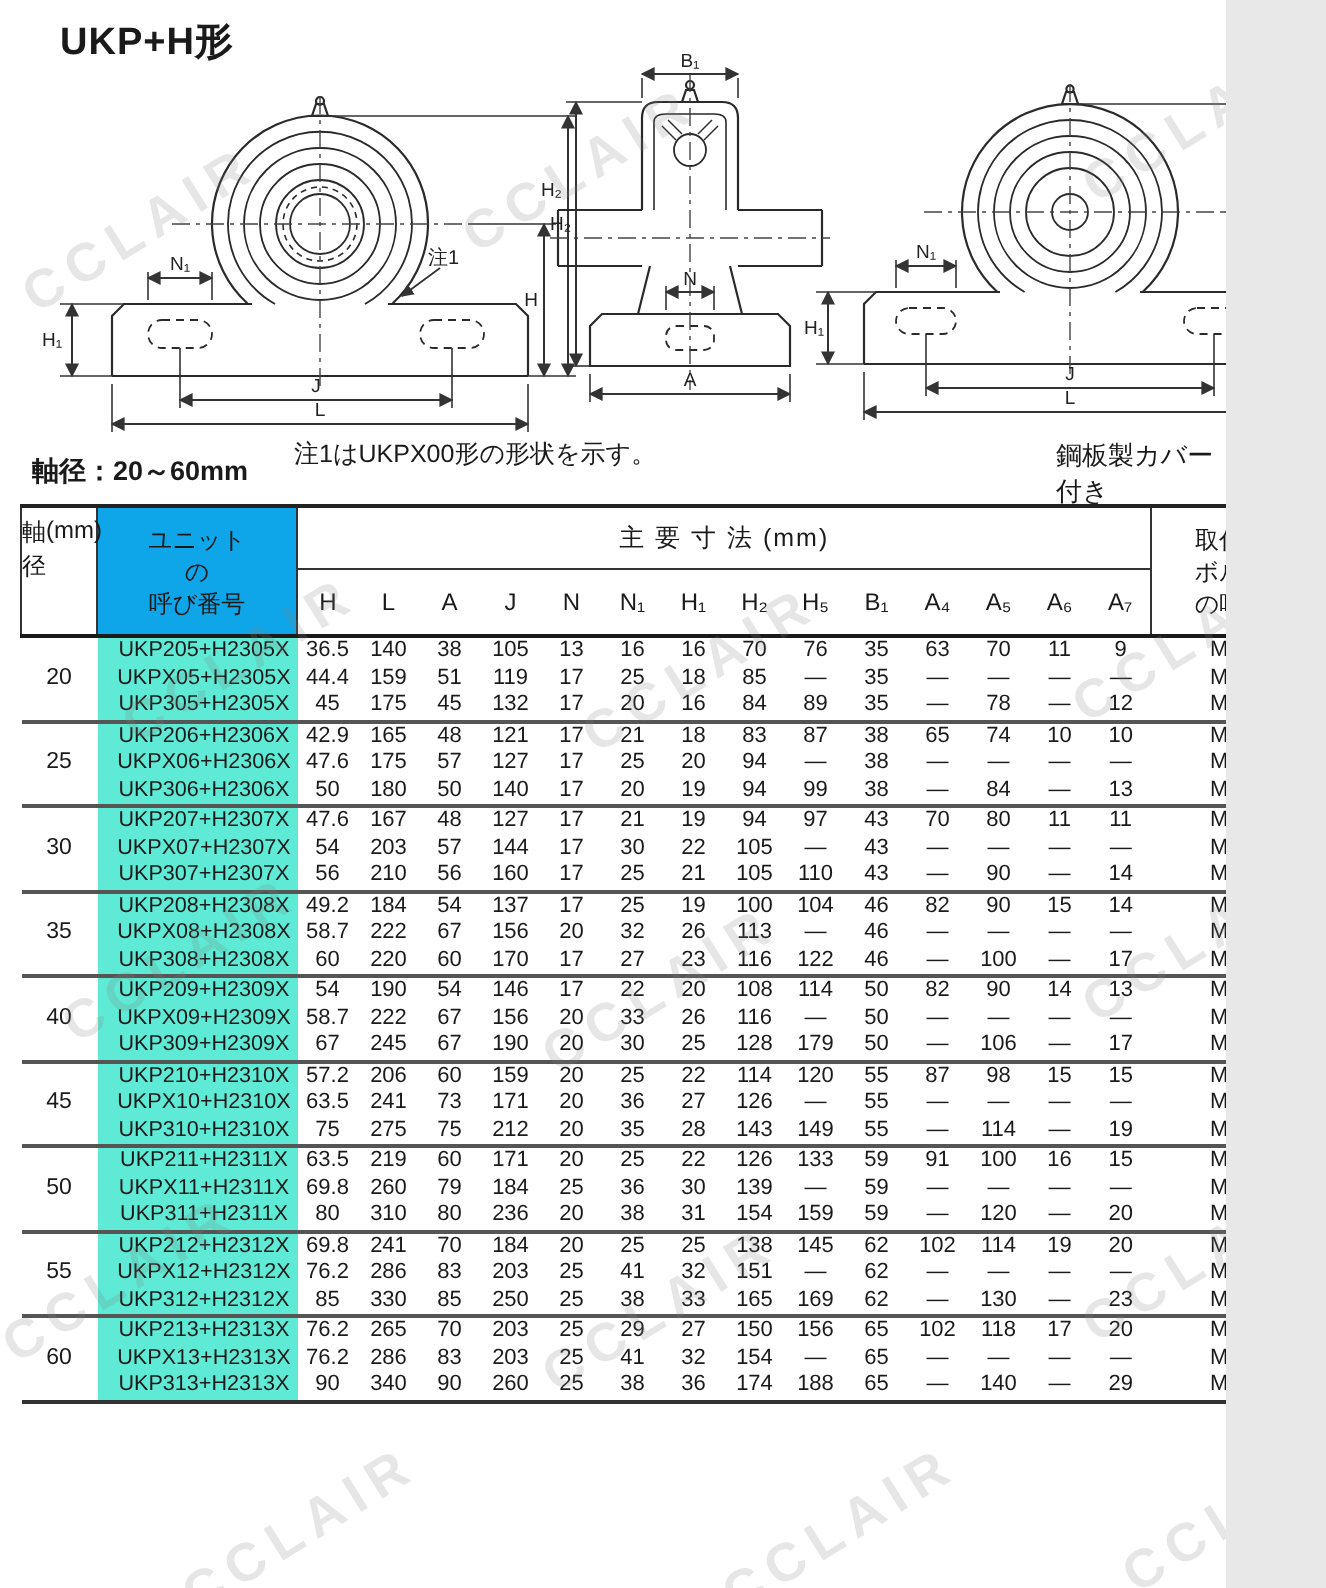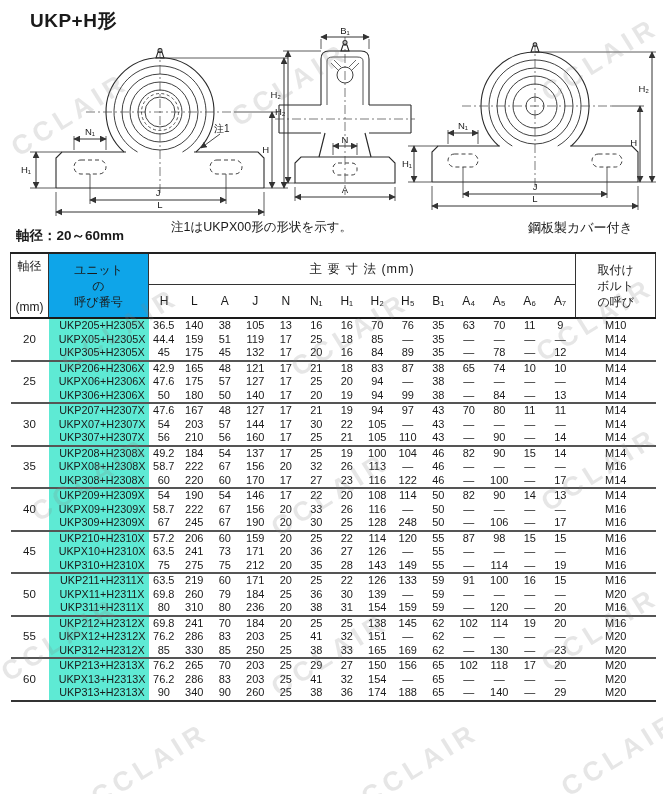--- a/index.html
+++ b/index.html
@@ -1,42 +1,42 @@
 <!DOCTYPE html>
 <html><head>
 <meta charset="utf-8">
 <style>
   html,body{margin:0;padding:0;background:#e8e8e8;}
-  #page{position:relative;width:663px;height:794px;background:#ffffff;overflow:hidden;
+  #page{position:relative;width:613px;height:794px;background:#ffffff;overflow:hidden;
         font-family:"Liberation Sans","DejaVu Sans",sans-serif;color:#1a1a1a;}
   
   .title{position:absolute;left:30px;top:8px;font-size:19px;font-weight:bold;letter-spacing:.5px;}
   .subtitle{position:absolute;left:30px;top:46px;font-size:13px;font-weight:bold;line-height:20px;}
-  .note{position:absolute;left:147px;top:219px;font-size:12.5px;margin-left:24px;}
+  .note{position:absolute;left:147px;top:219px;font-size:12.5px;}
   .cover-caption{position:absolute;left:528px;top:219px;font-size:13px;}
   .shaft-range{position:absolute;left:16px;top:227px;font-size:13.5px;font-weight:bold;}
   
   .drawing{position:absolute;}
   #draw-left{left:20px;top:48px;}
   #draw-mid{left:275px;top:25px;}
   #draw-right{left:402px;top:42px;}
   svg text{font-family:"Liberation Sans","DejaVu Sans",sans-serif;font-size:9.5px;fill:#222;}
   svg .jp{font-size:10px;}
   
   #spec-table{position:absolute;left:10px;top:252px;width:645px;border-collapse:collapse;
               table-layout:fixed;font-size:11px;border-bottom:2px solid #333;}
   #spec-table th,#spec-table td{padding:0;text-align:center;font-weight:normal;}
   thead tr.r1 th{border-top:2px solid #222;}
   thead{border-bottom:2.5px solid #1a1a1a;}
   th.shaft-h{border-left:1.5px solid #333;border-right:1.5px solid #333;font-size:12px;}
   th.unit-h{border-right:1.5px solid #333;background:#0ea5e9;font-size:12px;line-height:16px;}
   th.dims-group{border-bottom:1.2px solid #333;font-size:12.5px;height:30px;letter-spacing:1px;}
   th.bolt-h{border-left:1.5px solid #333;border-right:1.5px solid #333;font-size:12px;line-height:16px;}
   th.dim-h{font-size:12px;height:32px;}
-  .shaft-stack{display:flex;flex-direction:column;justify-content:space-between;height:56px;padding:3px 0;}
+  .shaft-stack{display:flex;flex-direction:row;justify-content:space-between;height:56px;padding:3px 0;}
   tbody.group{border-top:0;}
   tbody.group ~ tbody.group{border-top:2px solid #555;}
   tbody.group td{padding:.5px 0;line-height:13.5px;}
   tbody.group tr:first-child td{padding-top:4px;}
   tbody.group tr:last-child td{padding-bottom:4px;}
   td.shaft{font-weight:bold;font-size:11.5px;}
   td.name{background:#5eead4;text-align:left;padding-left:7px !important;font-weight:bold;font-size:10.8px;}
   td.val,td.bolt{font-size:11px;}
   
   .wm{position:absolute;transform:translate(-50%,-50%) rotate(-32deg);font-size:27px;font-weight:bold;
@@ -533,21 +533,21 @@
         <tr>
           <td class="name">UKP309+H2309X</td>
           <td class="val">67</td>
           <td class="val">245</td>
           <td class="val">67</td>
           <td class="val">190</td>
           <td class="val">20</td>
           <td class="val">30</td>
           <td class="val">25</td>
           <td class="val">128</td>
-          <td class="val">248</td>
+          <td class="val">179</td>
           <td class="val">50</td>
           <td class="val">—</td>
           <td class="val">106</td>
           <td class="val">—</td>
           <td class="val">17</td>
           <td class="bolt">M16</td>
         </tr>
       </tbody>
       <tbody class="group">
         <tr>

